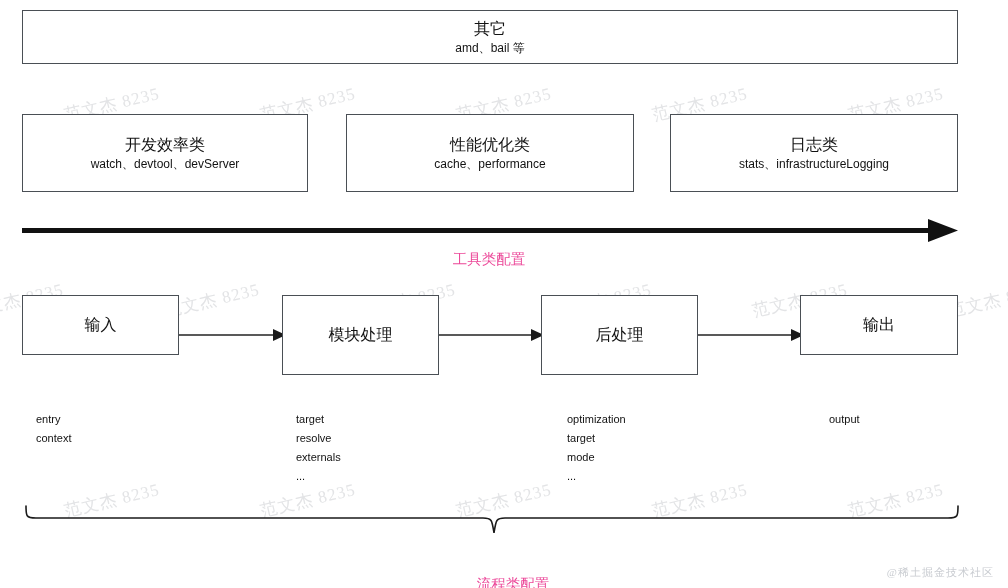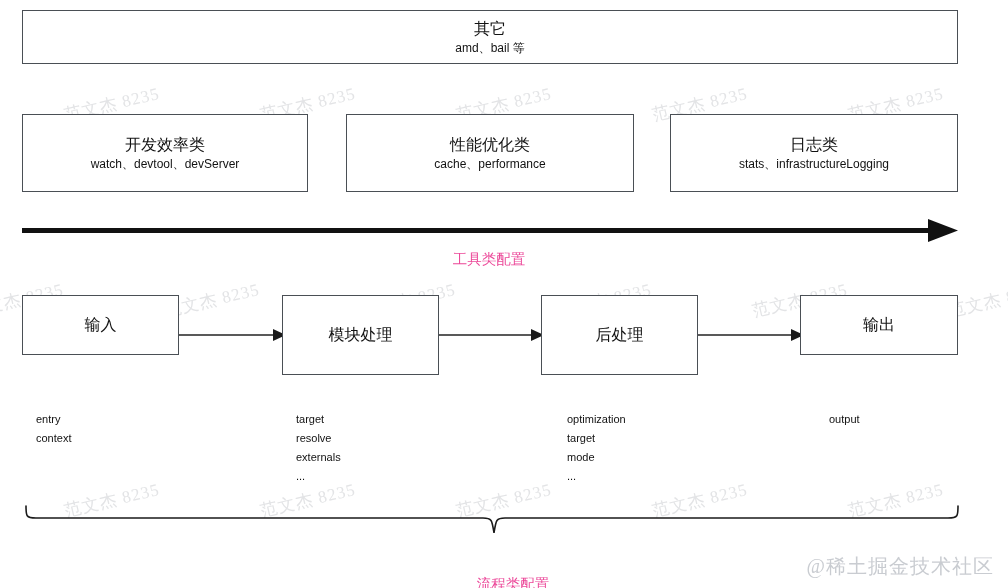--- a/index.html
+++ b/index.html
@@ -103,21 +103,21 @@
   .brace {
     position: absolute;
     z-index: 3;
   }
 
   
   .credit {
     position: absolute;
     right: 14px;
     bottom: 8px;
-    font-size: 20px;
+    font-size: 11px;
     color: #c9ccd1;
     letter-spacing: 1px;
     white-space: nowrap;
     z-index: 4;
     font-family: "Liberation Serif", "DejaVu Serif", serif;
   }
 </style>
 </head>
 <body>
 

